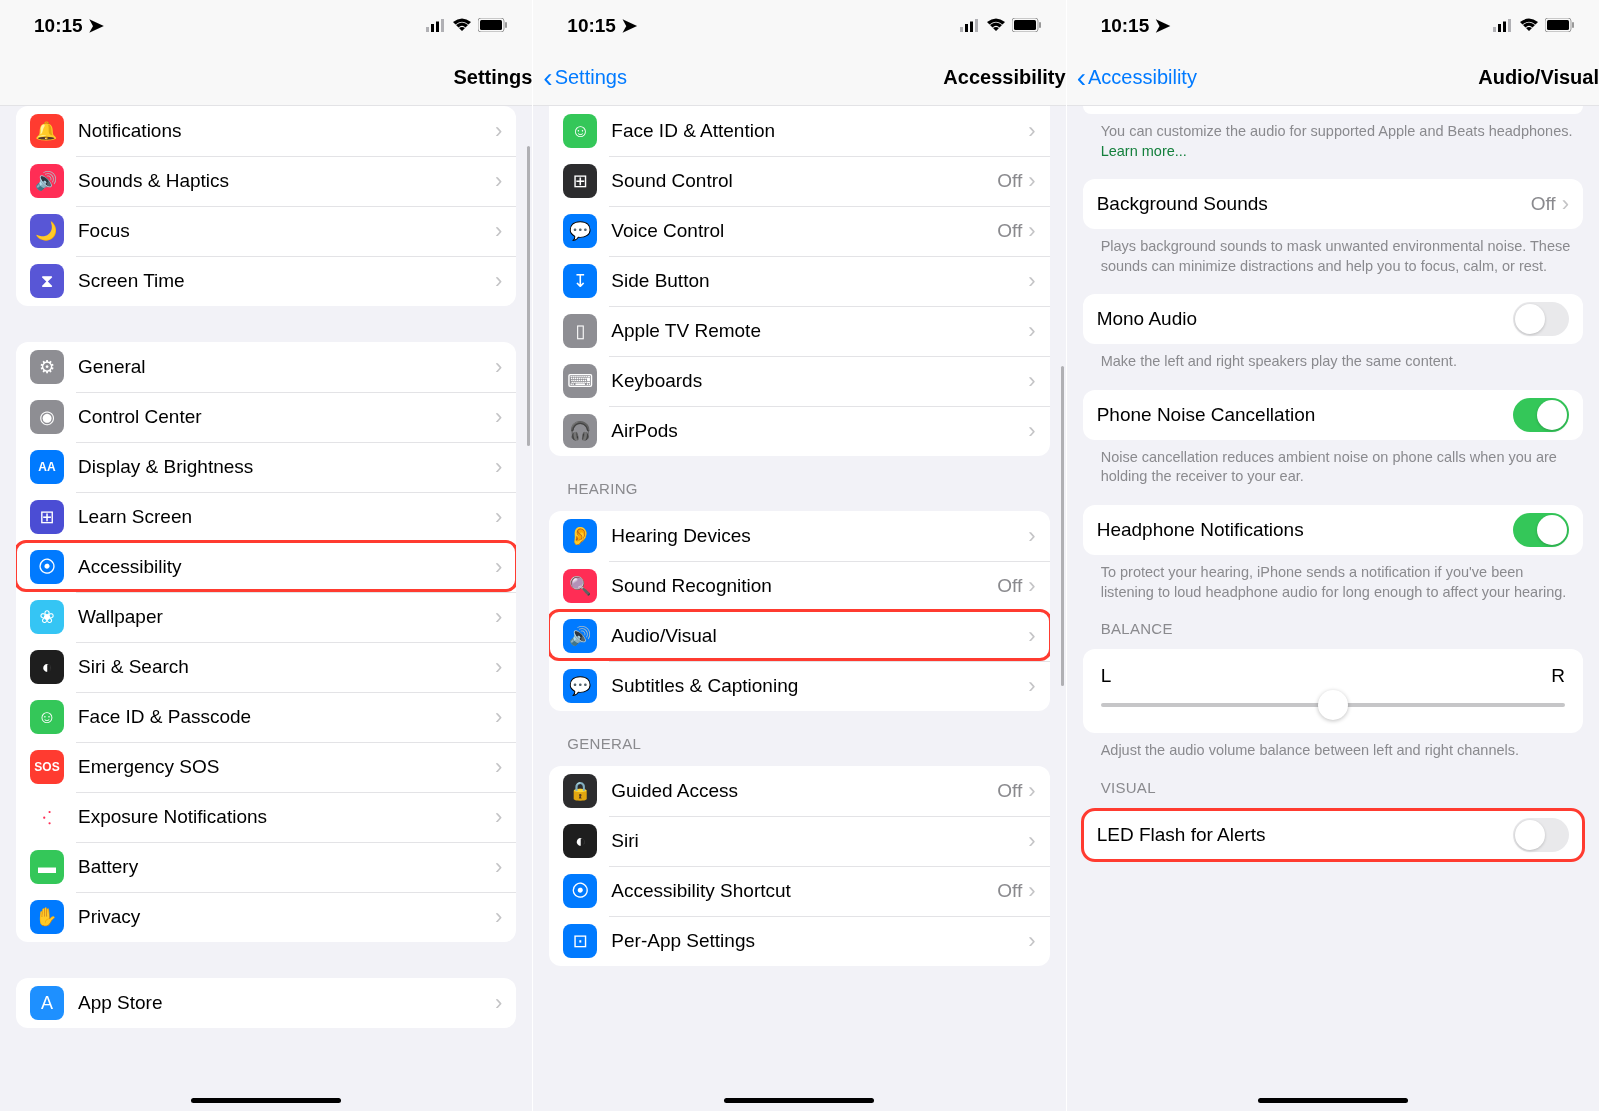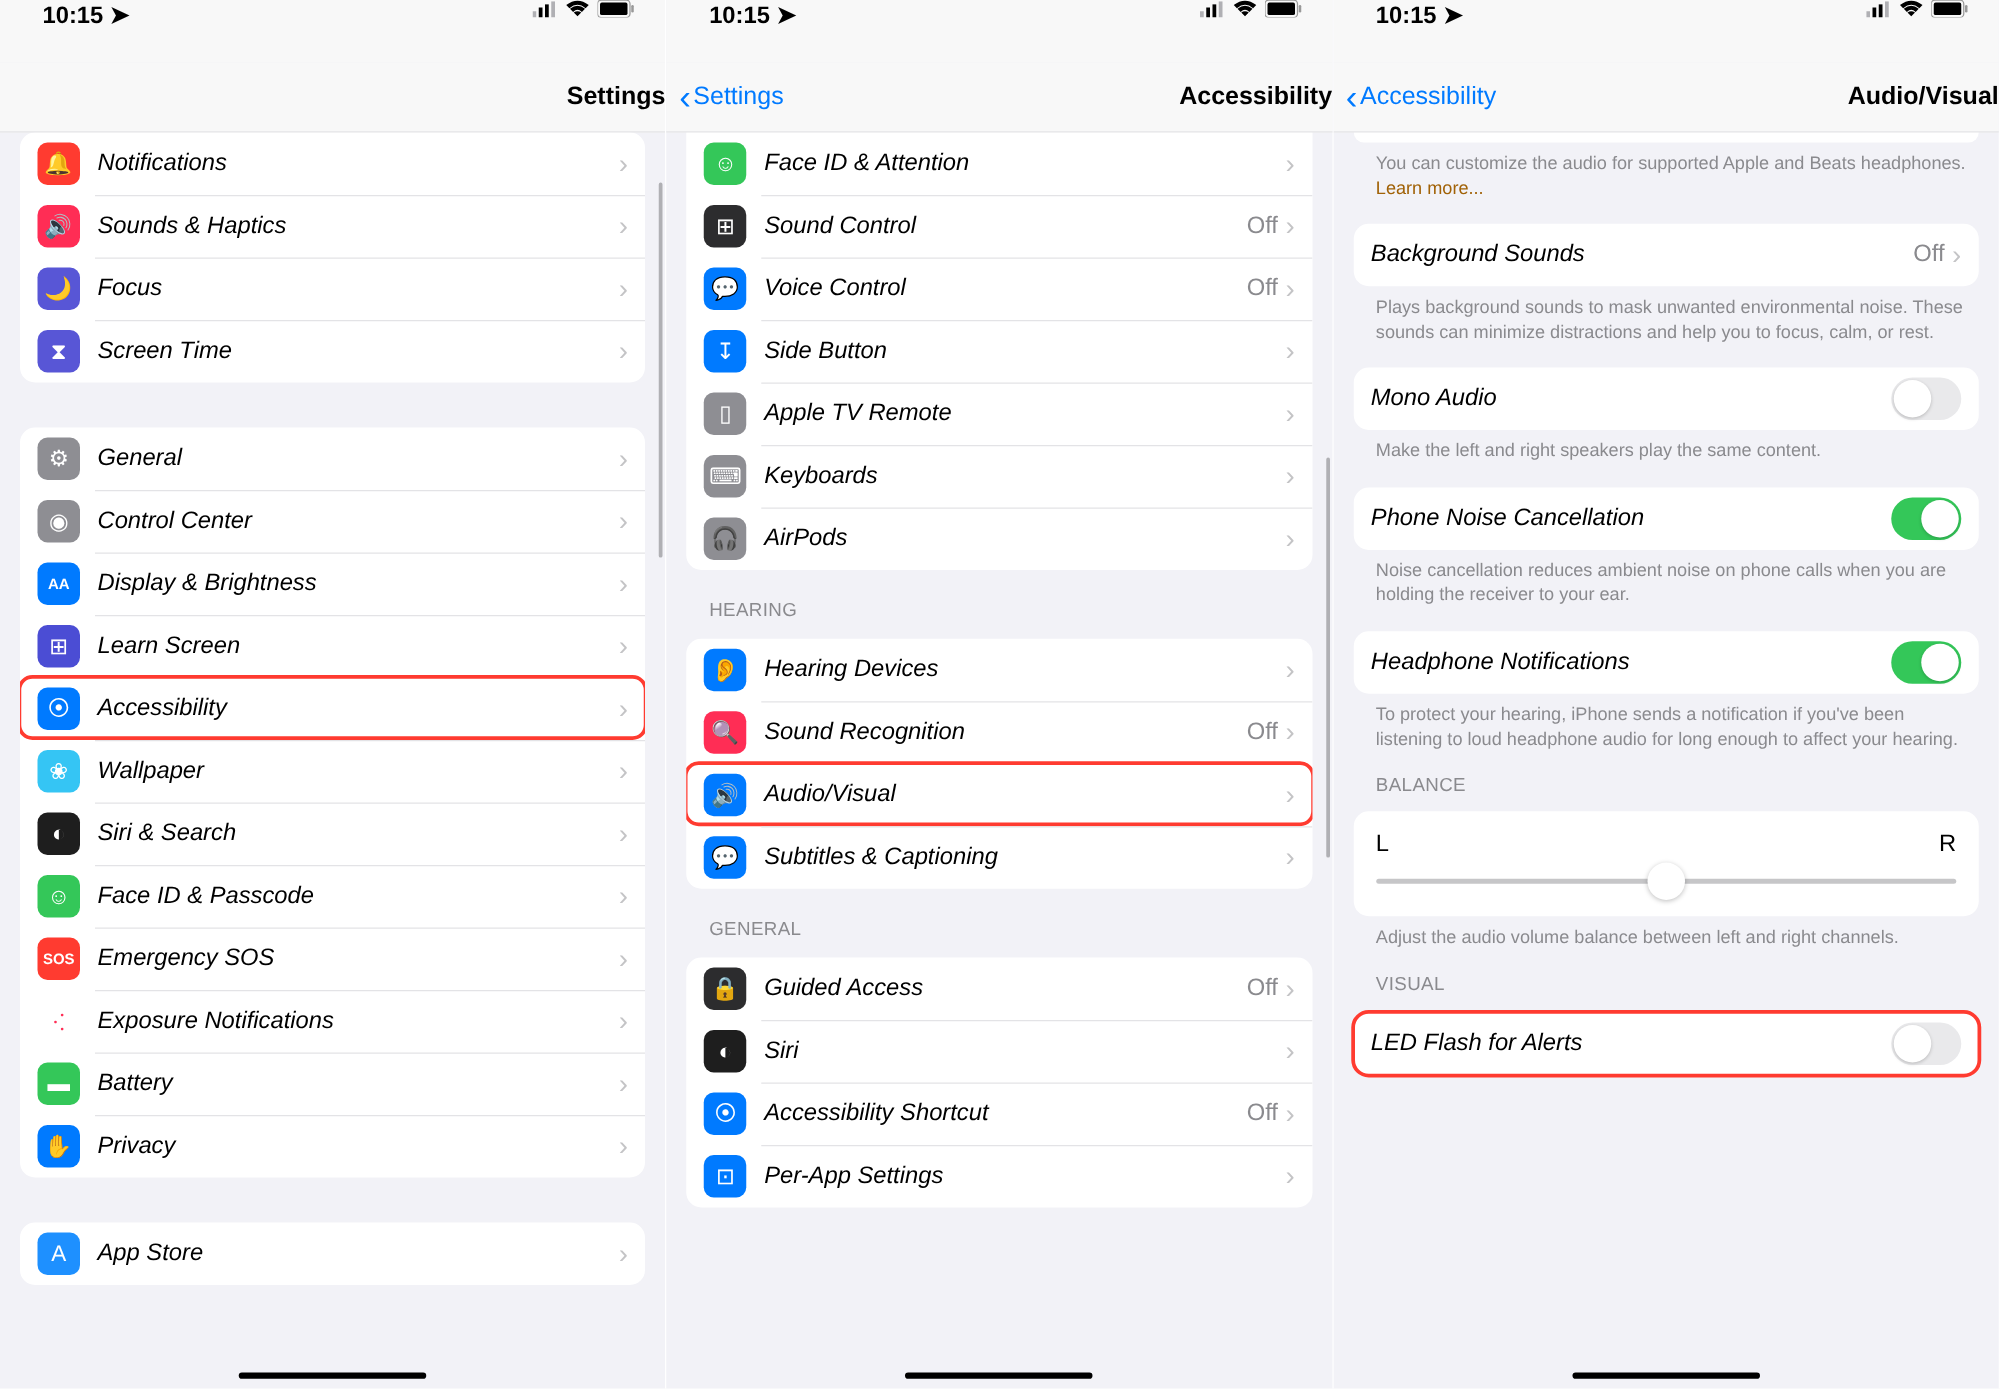--- a/index.html
+++ b/index.html
@@ -16,21 +16,21 @@
   background: #f2f2f7;
   display: flex;
   flex-direction: column;
   position: relative;
   border-right: 1px solid #fff;
 }
 .status-bar {
   height: 50px;
   display: flex;
   justify-content: space-between;
-  align-items: flex-start;
+  align-items: center;
   padding: 0 24px 0 34px;
   font-size: 19px;
   font-weight: 600;
   background: #f8f8f8;
 }
 .status-right { display: flex; gap: 6px; align-items: center; }
 .nav-bar {
   height: 56px;
   display: flex;
   align-items: center;
@@ -90,30 +90,30 @@
   height: 34px;
   border-radius: 8px;
   margin-right: 14px;
   flex-shrink: 0;
   display: flex;
   align-items: center;
   justify-content: center;
   color: #fff;
   font-size: 18px;
 }
-.label { flex: 1; font-size: 19px; color: #000; font-style: italic; }
+.label { flex: 1; font-size: 19px; color: #000; }
 .value { color: #8a8a8e; font-size: 19px; margin-right: 6px; }
 .chevron { color: #c4c4c6; font-size: 22px; }
 .footer-text {
   font-size: 14.5px;
   color: #8a8a8e;
   padding: 8px 20px 0 34px;
   line-height: 1.35;
 }
-.footer-text a { color: #a16207; text-decoration: none; }
+.footer-text a { color: #15803d; text-decoration: none; }
 .toggle {
   width: 56px;
   height: 34px;
   border-radius: 17px;
   position: relative;
   flex-shrink: 0;
 }
 .toggle.off { background: #e9e9eb; }
 .toggle.on { background: #34c759; }
 .toggle .knob {

